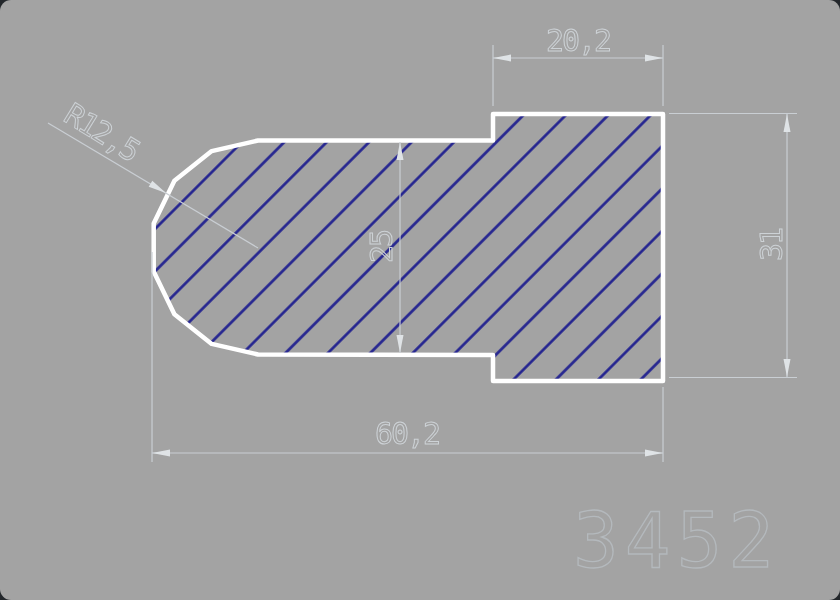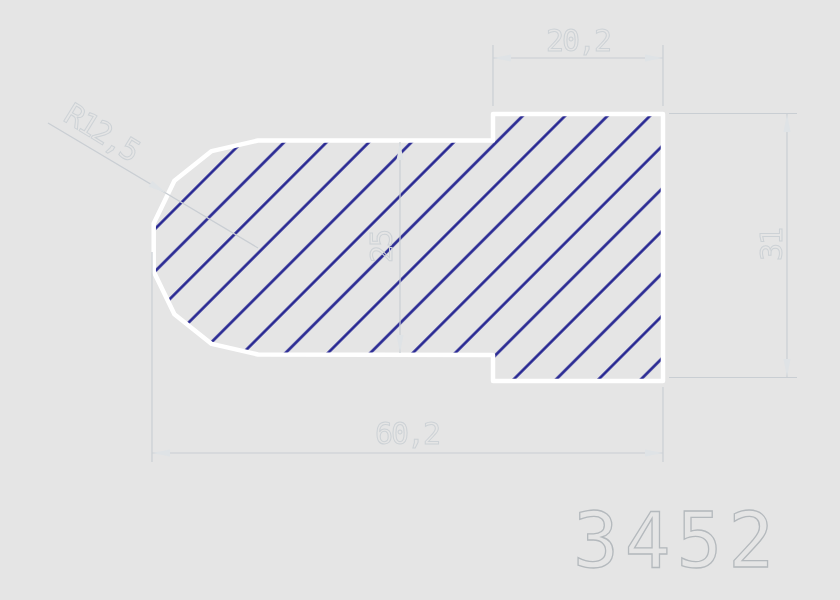--- a/index.html
+++ b/index.html
@@ -8,21 +8,22 @@
     background: #23272b;
     width: 840px;
     height: 600px;
     overflow: hidden;
     font-family: "DejaVu Sans Mono", monospace;
   }
   .cad-viewport {
     position: relative;
     width: 840px;
     height: 600px;
-    background: #e5e5e5;
+    background: #a3a3a3;
+    border-radius: 11px;
   }
   svg { display: block; }
   .outline {
     fill: url(#hatchPattern);
     stroke: #ffffff;
     stroke-width: 4.5;
     stroke-linejoin: round;
     stroke-linecap: round;
   }
   .thin {

